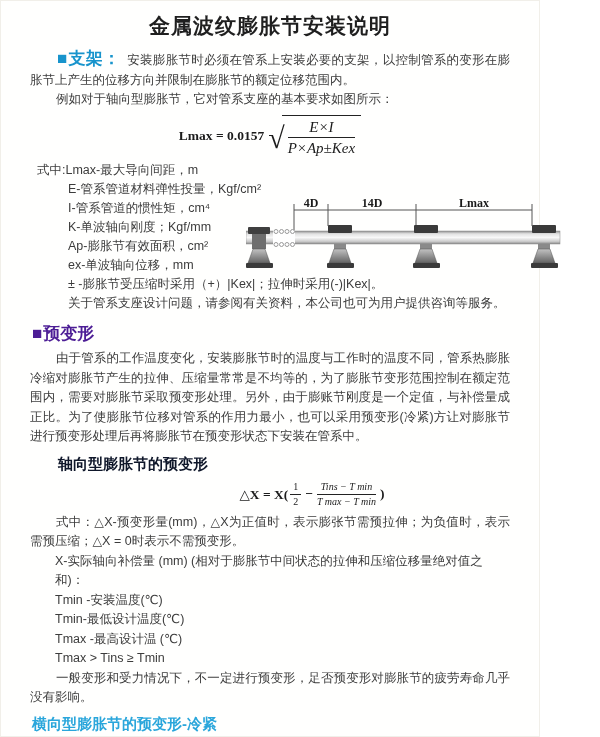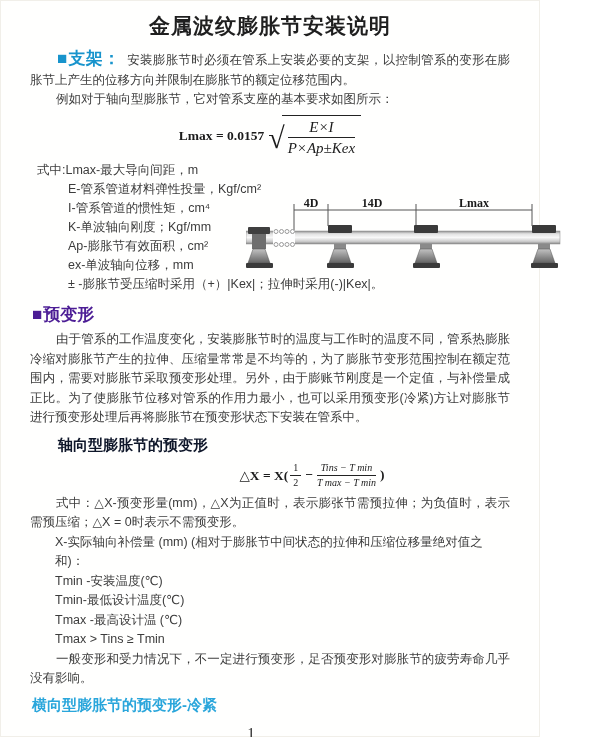--- a/index.html
+++ b/index.html
@@ -113,20 +113,21 @@
   </div>
 
   <div>
     <p class="def where">式中:Lmax-最大导向间距，m</p>
     <p class="def d">E-管系管道材料弹性投量，Kgf/cm²</p>
     <p class="def d">I-管系管道的惯性矩，cm⁴</p>
     <p class="def d">K-单波轴向刚度；Kgf/mm</p>
     <p class="def d">Ap-膨胀节有效面积，cm²</p>
     <p class="def d">ex-单波轴向位移，mm</p>
     <p class="def d">± -膨胀节受压缩时采用（+）|Kex|；拉伸时采用(-)|Kex|。</p>
+    <p class="def d">关于管系支座设计问题，请参阅有关资料，本公司也可为用户提供咨询等服务。</p>
   </div>
 
   <svg class="diagram" width="352" height="96" viewBox="0 0 352 96">
     <defs>
       <linearGradient id="pipeG" x1="0" y1="0" x2="0" y2="1">
         <stop offset="0" stop-color="#8f8f8f"></stop>
         <stop offset="0.22" stop-color="#e2e2e2"></stop>
         <stop offset="0.5" stop-color="#f8f8f8"></stop>
         <stop offset="0.8" stop-color="#cccccc"></stop>
         <stop offset="1" stop-color="#8a8a8a"></stop>

